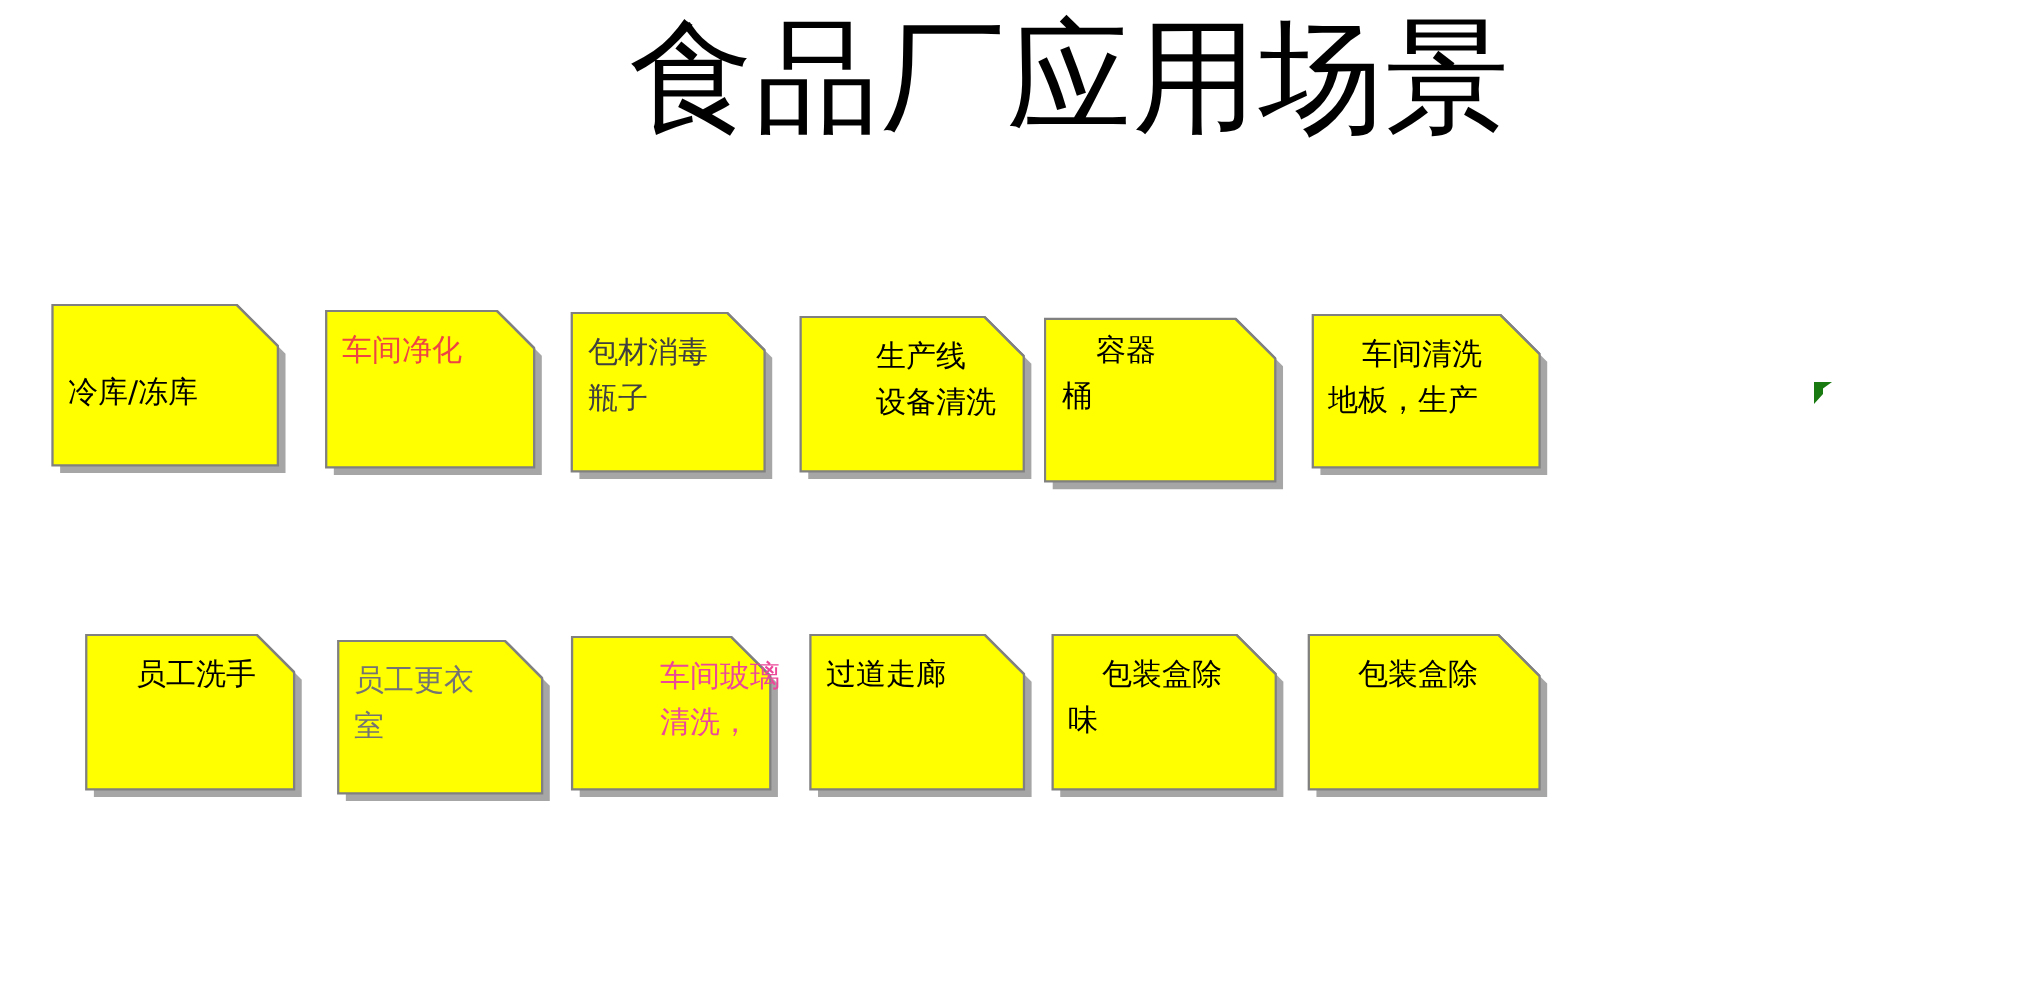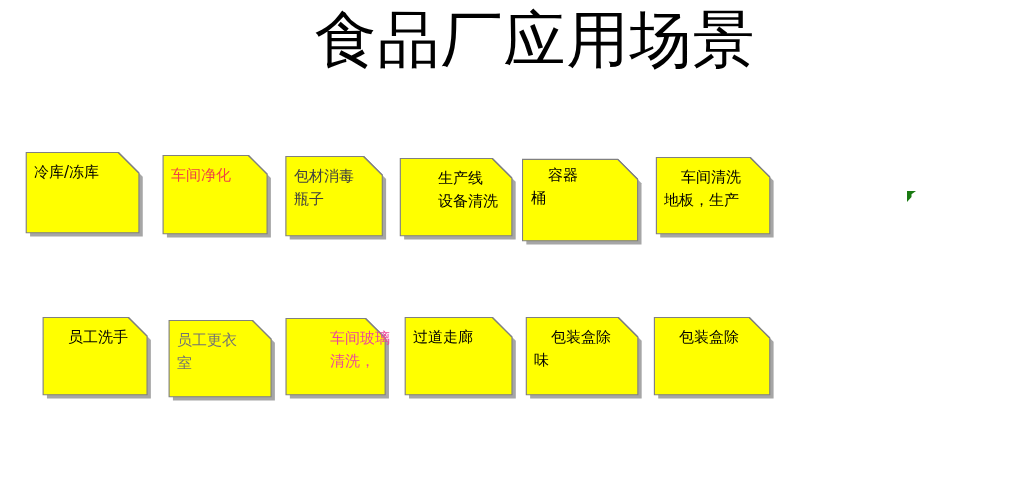--- a/index.html
+++ b/index.html
@@ -75,21 +75,21 @@
 
 <div id="slide-title">食品厂应用场景</div>
 
 <div id="nodes-layer">
     <div class="node" style="left: 25px; top: 152px; width: 119px; height: 85px;">
       <svg class="node-shape" viewBox="0 0 123 89">
         <path d="M0.5 0.5 H97 L118.5 22 V84.5 H0.5 Z" fill="#a6a6a6" stroke="none" transform="translate(4,4)"></path>
         <path d="M0.5 0.5 H97 L118.5 22 V84.5 H0.5 Z" fill="#ffff00" stroke="#808080" stroke-width="1.2"></path>
         <path d="M97 0.5 L118.5 22" fill="none" stroke="#808080" stroke-width="1.2"></path>
       </svg>
-      <div class="node-label" style="color: rgb(0, 0, 0);"><span>冷库/冻库</span></div>
+      <div class="node-label" style="color: rgb(0, 0, 0); margin-top: 24px;"><span>冷库/冻库</span></div>
     </div>
     <div class="node" style="left: 162px; top: 155px; width: 110px; height: 83px;">
       <svg class="node-shape" viewBox="0 0 114 87">
         <path d="M0.5 0.5 H90 L109.5 20 V82.5 H0.5 Z" fill="#a6a6a6" stroke="none" transform="translate(4,4)"></path>
         <path d="M0.5 0.5 H90 L109.5 20 V82.5 H0.5 Z" fill="#ffff00" stroke="#808080" stroke-width="1.2"></path>
         <path d="M90 0.5 L109.5 20" fill="none" stroke="#808080" stroke-width="1.2"></path>
       </svg>
       <div class="node-label" style="color: #ef4444;"><span>车间净化</span></div>
     </div>
     <div class="node" style="left: 285px; top: 156px; width: 102px; height: 84px;">

